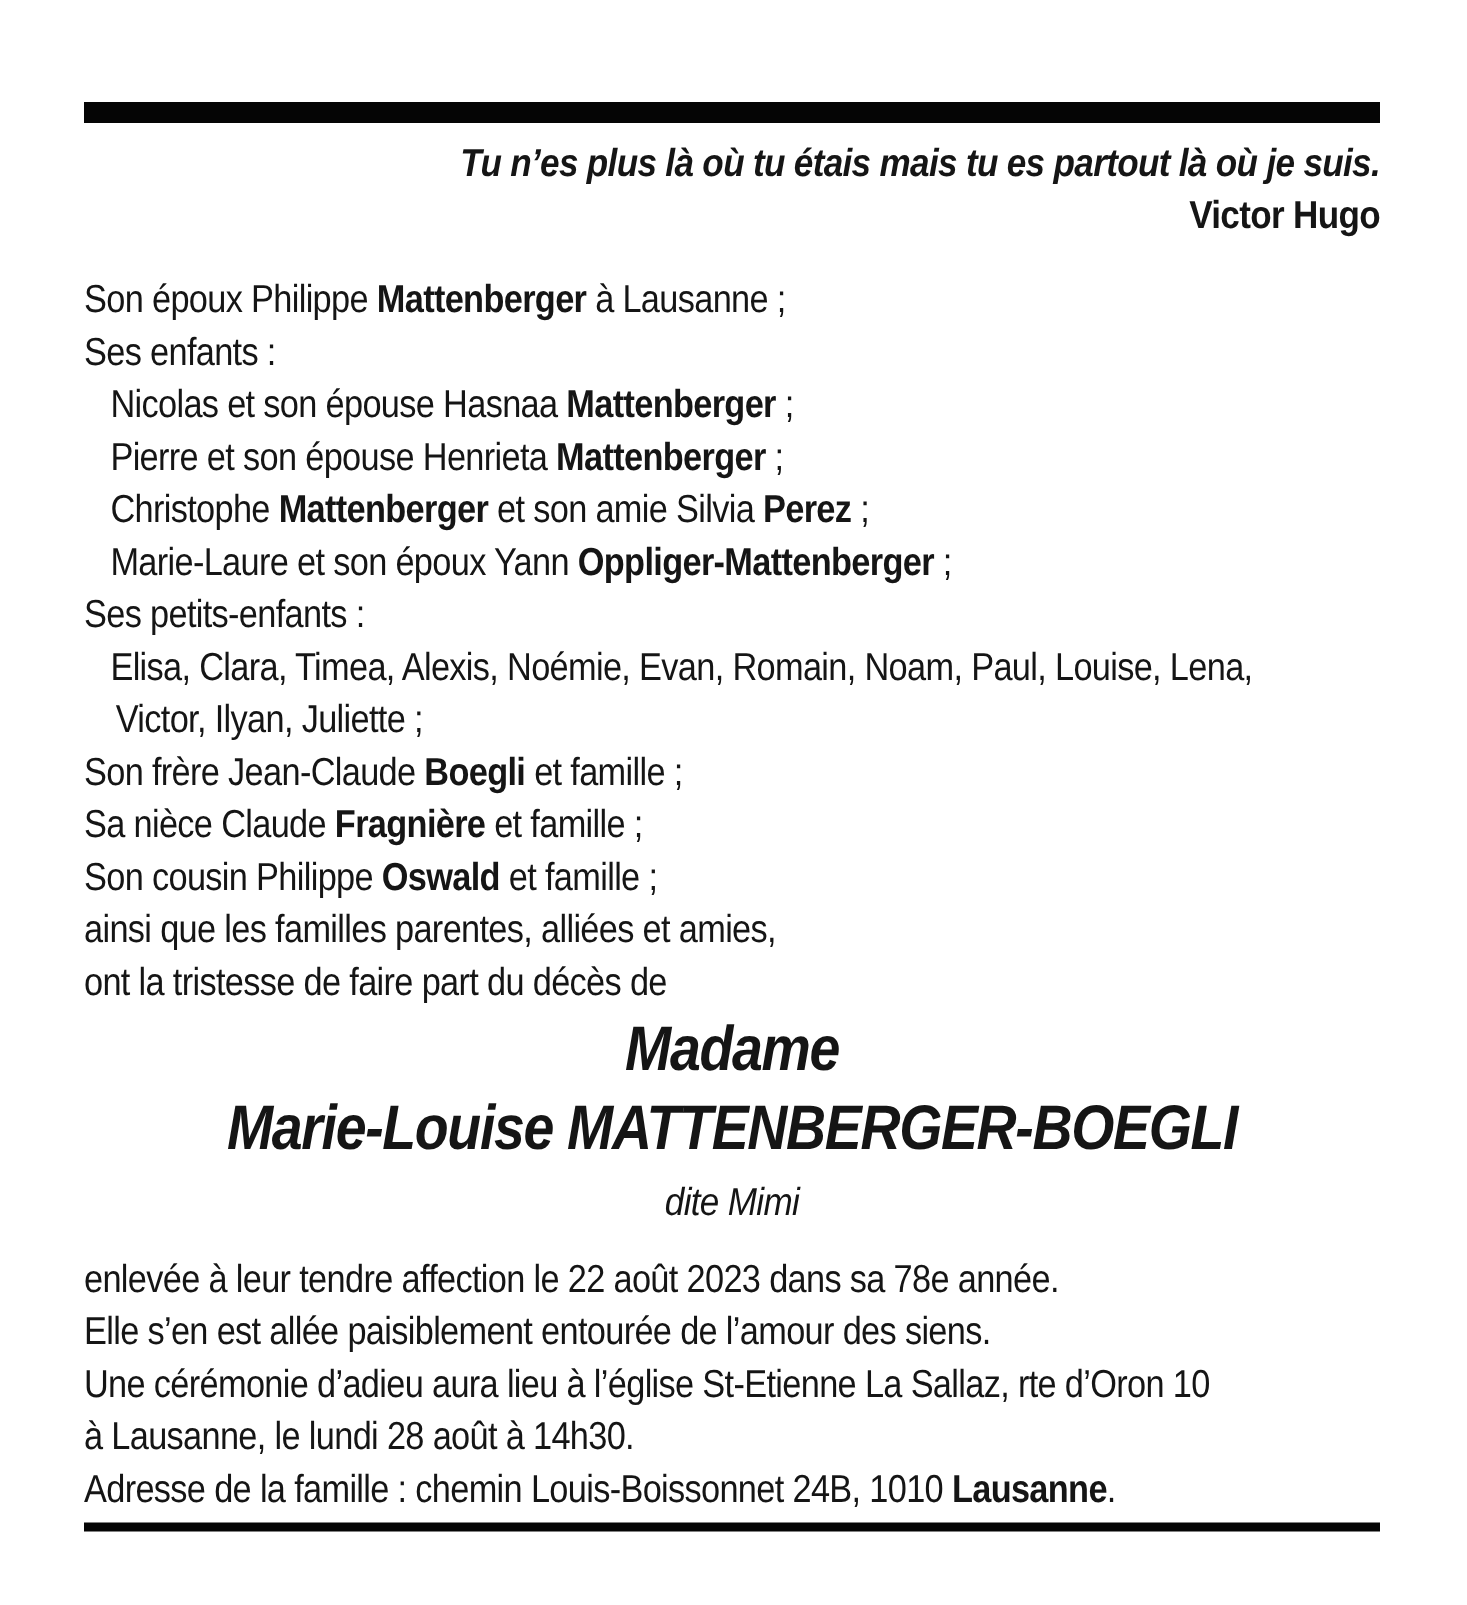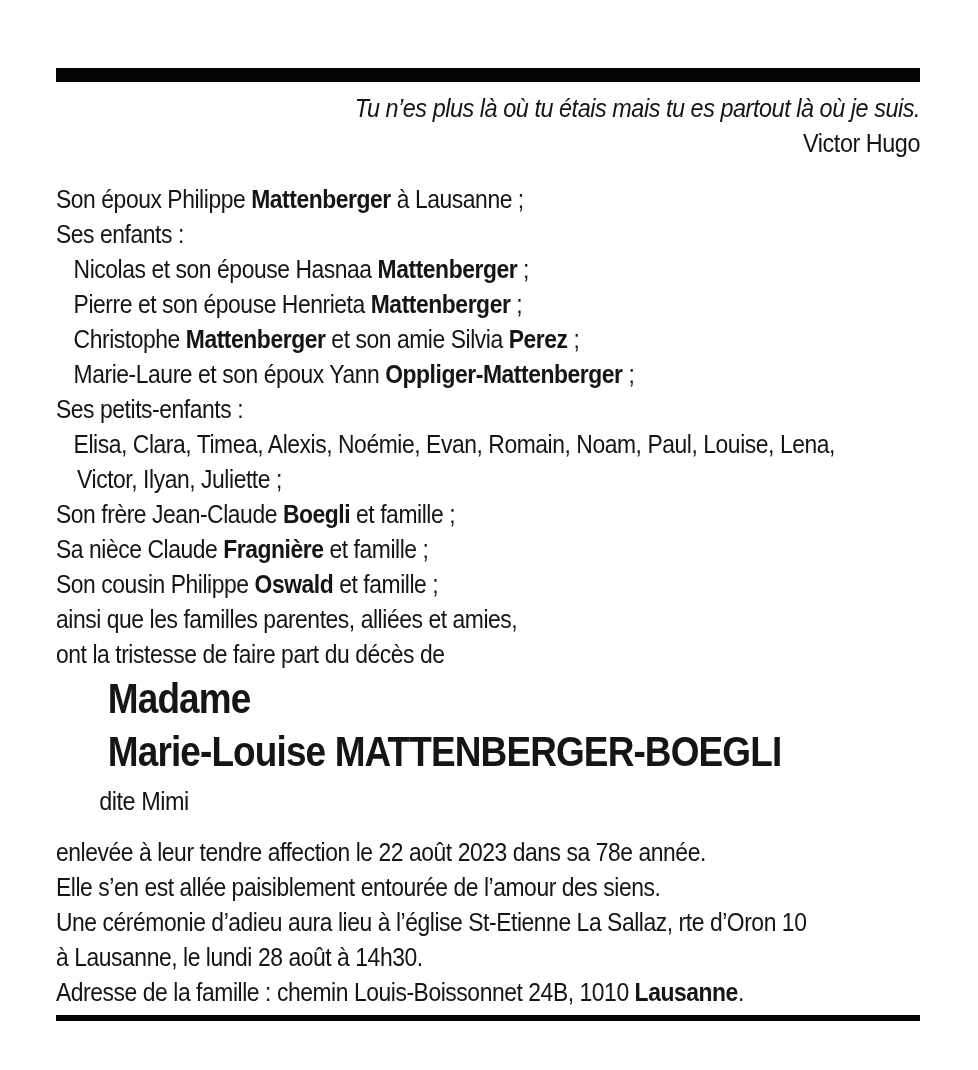--- a/index.html
+++ b/index.html
@@ -24,20 +24,21 @@
   .rule {
     background: #050505;
     width: 100%;
   }
   .top-rule { height: 14px; }
   .bottom-rule { height: 6px; margin-top: 5px; }
 
   .quote-block {
     margin-top: 9px;
     text-align: right;
+    font-weight: bold;
   }
   .quote {
     font-style: italic;
     font-size: 26px;
     line-height: 35px;
     letter-spacing: -0.5px;
     transform: scaleX(0.90);
     transform-origin: right center;
     white-space: nowrap;
   }
@@ -59,20 +60,22 @@
     letter-spacing: -0.5px;
     transform: scaleX(0.88);
     transform-origin: left center;
     white-space: nowrap;
   }
   .indent-1 { padding-left: 20px; }
   .indent-2 { padding-left: 24px; }
   .bold { font-weight: bold; }
 
   .title-block {
+    text-align: center;
+    font-style: italic;
   }
   .deceased-title, .deceased-name {
     font-weight: bold;
     font-size: 42px;
     line-height: 53px;
     letter-spacing: -1px;
     transform: scaleX(0.88);
     transform-origin: center center;
     white-space: nowrap;
   }

